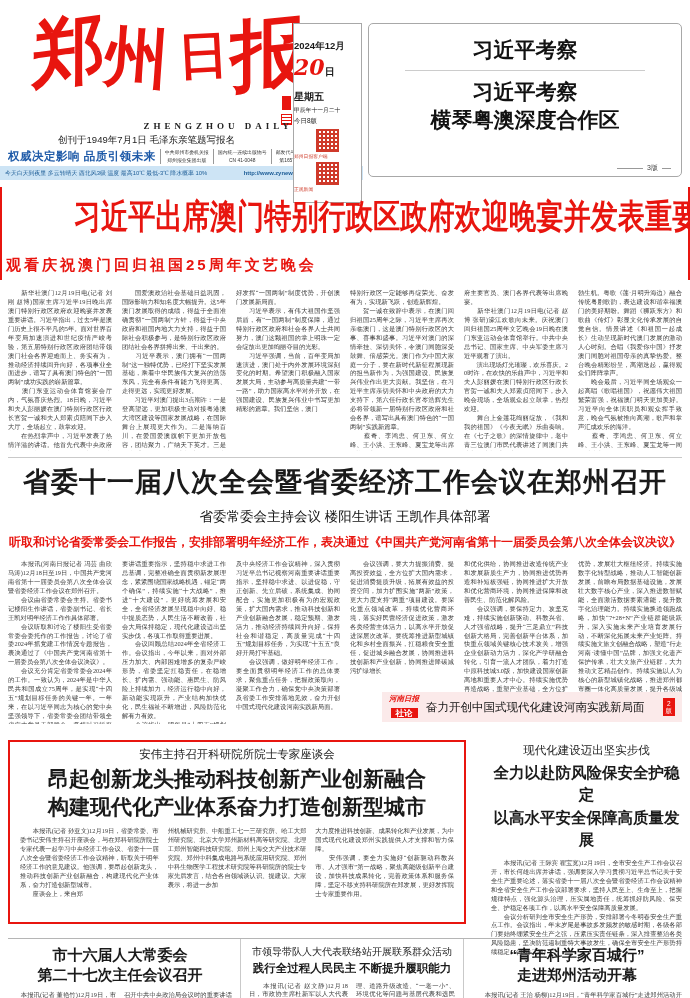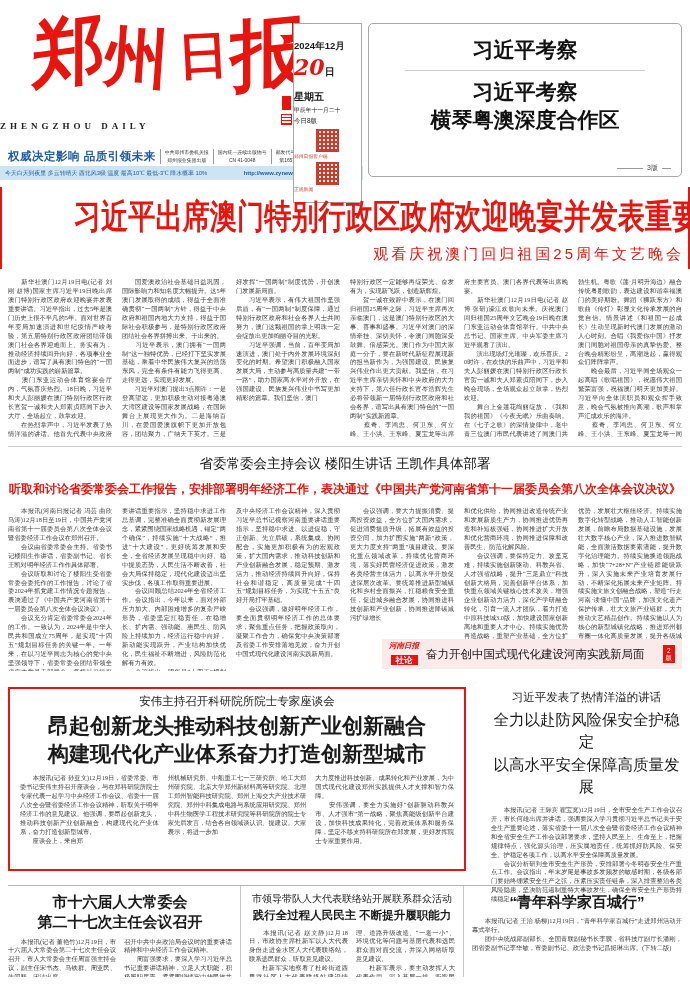--- a/index.html
+++ b/index.html
@@ -17,21 +17,21 @@
     font-size:70px; line-height:1; white-space:nowrap;
   }
   .nameplate span{ display:inline-block; }
   .np1{ transform:rotate(-8deg) skewX(-8deg) scale(1.06); }
   .np2{ transform:rotate(4deg) translateY(7px) scale(0.92); margin-left:-2px;}
   .np3{ transform:scale(0.72) translateY(6px) rotate(-3deg); margin-left:-4px;}
   .np4{ transform:rotate(-6deg) skewX(-6deg) scale(1.1) translateY(2px); margin-left:-4px;}
   .np-seal{ position:absolute; left:282px; top:96px; width:9px; height:14px; background:#e8150f; }
   .np-seal2{ position:absolute; left:281px; top:114px; width:11px; height:11px; border:1px solid #e8150f;
     background:repeating-linear-gradient(0deg,#e8150f 0 1px,transparent 1px 3px); }
-  .np-en{ position:absolute; left:0; top:121px; width:293px; text-align:left;
+  .np-en{ position:absolute; left:0; top:121px; width:293px; text-align:right;
     font-family:"Liberation Serif", serif; font-weight:bold; font-size:9px; letter-spacing:4px; color:#222; }
   .founding{ position:absolute; left:0; top:134px; width:293px; text-align:center; font-size:9.5px; color:#222; }
   .info-row{ position:absolute; left:8px; top:148px; width:285px; height:17px;
     display:flex; align-items:center; overflow:hidden; white-space:nowrap; }
   .slogan{ color:#1e5aa8; font-weight:bold; font-size:11.5px; letter-spacing:0.5px; }
   .stack{ display:inline-flex; flex-direction:column; justify-content:center;
     font-size:4.9px; line-height:1.5; color:#333; border-left:1px solid #999;
     padding-left:4px; margin-left:4px; text-align:center; }
   .weather-bar{
     position:absolute; left:0; top:166px; width:363px; height:14px; background:#cde4f5;
@@ -63,21 +63,21 @@
   .tr-item{ text-align:center; font-weight:900; font-size:21px; line-height:1.3; color:#111; }
   .tr-div{ border-top:1px solid #ccc; margin:7px 26px; }
   .tr-page{ margin-top:auto; display:flex; align-items:center; justify-content:flex-end; gap:4px;
     font-size:7px; color:#444; }
   .dash{ display:inline-block; height:1px; background:#999; }
   .dash.long{ width:26px; } .dash.short{ width:9px; }
   
   .lead-band{ margin:5px 0 0; padding:7px 4px 5px; border-left:2px solid #e8150f; border-right:2px solid #e8150f; }
   .lead-headline{ color:#e8150f; font-weight:900; font-size:34px; text-align:center;
     white-space:nowrap; transform:scaleX(0.8); transform-origin:center; }
-  .lead-deck{ color:#e8150f; text-align:right; font-size:15px; font-weight:normal; letter-spacing:3px; margin-top:5px; }
+  .lead-deck{ color:#e8150f; text-align:left; font-size:15px; font-weight:bold; letter-spacing:3px; margin-top:16px; }
   .cols{ display:flex; gap:10px; padding:0 8px; }
   .lead-cols{ margin-top:9px; height:162px; }
   .col{ flex:1; min-width:0; overflow:hidden; }
   .tiny{
     font-family:"Liberation Serif", serif; font-size:6.3px; line-height:1.42;
     text-align:justify; white-space:pre-wrap; word-break:break-all; color:#3a3a3a;
   }
   .rule{ border-top:1px solid #c9c9c9; margin:6px 8px 0; }
   
   .prov{ text-align:center; margin-top:6px; }
@@ -96,21 +96,21 @@
   .banner-title{ font-weight:400; font-size:11.5px; white-space:nowrap; color:#111; }
   .banner-page{ margin-left:auto; background:#e8150f; color:#fff; font-size:6.5px; line-height:1.15;
     padding:2px 3px; text-align:center; }
   
   .bottom{ display:flex; gap:25px; padding:8px 8px; margin-top:8px; height:200px; }
   .anwei-box{ width:458px; border:2px solid #e8150f; padding:5px 10px 4px; }
   .eyebrow{ text-align:center; font-size:11.5px; color:#222; }
   .anwei-headline{ text-align:center; font-weight:900; font-size:21px; line-height:1.32; margin-top:3px; }
   .anwei-cols{ display:flex; gap:9px; margin-top:7px; height:112px; }
   .safety{ flex:1; min-width:0; padding-top:3px; }
-  .safety-headline{ text-align:center; font-weight:400; font-size:15.5px; line-height:1.45; margin-top:4px; }
+  .safety-headline{ text-align:center; font-weight:700; font-size:15.5px; line-height:1.45; margin-top:4px; }
   .safety-body{ margin-top:7px; height:118px; overflow:hidden; }
   
   .bottom-row{ display:flex; margin:6px 8px 0; border-top:1px solid #b5b5b5; height:92px; }
   .cell{ padding:6px 8px 0; overflow:hidden; }
   .cell-1{ width:232px; padding-left:0; }
   .cell-2{ flex:1; border-left:1px solid #c9c9c9; border-right:1px solid #c9c9c9; }
   .cell-3{ width:218px; padding-right:0; }
   .cell-headline{ text-align:center; font-weight:900; font-size:15px; line-height:1.35; }
   .cell-eyebrow{ text-align:center; font-size:10px; color:#222; }
   .cell-headline.mid{ font-size:11.5px; margin-top:2px;text-align:center; }
@@ -122,20 +122,21 @@
 
 <div class="page">
 
   <header class="masthead">
     <div class="nameplate">
       <span class="np1">郑</span><span class="np2">州</span><span class="np3">日</span><span class="np4">报</span>
     </div>
     <div class="np-seal"></div>
     <div class="np-seal2"></div>
     <div class="np-en">ZHENGZHOU DAILY</div>
+    <div class="founding">创刊于1949年7月1日  毛泽东亲笔题写报名</div>
 
     <div class="info-row">
       <span class="slogan">权威决定影响  品质引领未来</span>
       <span class="stack">
         <span>中共郑州市委机关报</span>
         <span>郑州报业集团出版</span>
       </span>
       <span class="stack">
         <span>国内统一连续出版物号</span>
         <span>CN 41-0048</span>
@@ -211,20 +212,21 @@
 　　舞台上金莲花绚丽绽放，《我和我的祖国》《今夜无眠》乐曲奏响。在《七子之歌》的深情旋律中，老中青三位澳门市民代表讲述了同澳门共成长的幸福感。青春洋溢的歌舞《澳门你好》烘托出热烈的节日氛围。音乐短剧《“AI”上横琴》以澳门居民的视角展现横琴粤澳深度合作区的蓬</div>
     <div class="col tiny">勃生机。粤歌《莲·月明升海边》融合传统粤剧歌韵，表达建设和谐幸福澳门的美好期盼。舞蹈《狮跃东方》和歌曲《传灯》彰显文化传承发展的自觉自信。情景讲述《和祖国一起成长》生动呈现新时代澳门发展的激动人心时刻。合唱《我爱你中国》抒发澳门同胞对祖国母亲的真挚热爱。整台晚会精彩纷呈，高潮迭起，赢得观众们阵阵掌声。
 　　晚会最后，习近平同全场观众一起高唱《歌唱祖国》，祝愿伟大祖国繁荣富强，祝福澳门明天更加美好。习近平向全体演职员和观众挥手致意，晚会气氛被推向高潮，歌声和掌声汇成欢乐的海洋。
 　　蔡奇、李鸿忠、何卫东、何立峰、王小洪、王东峰、夏宝龙等一同观看演出。
 　　全国政协副主席何厚铧，香港特别行政区行政长官李家超，澳门特别行政区候任行政长官岑浩辉，前任行政长官崔世安，以及澳门各界代表和特邀嘉宾等观看演出。</div>
   </section>
 
   <div class="rule"></div>
 
   <section class="prov">
+    <div class="prov-headline">省委十一届八次全会暨省委经济工作会议在郑州召开</div>
     <div class="prov-deck">省委常委会主持会议  楼阳生讲话  王凯作具体部署</div>
     <div class="prov-red-deck">听取和讨论省委常委会工作报告，安排部署明年经济工作，表决通过《中国共产党河南省第十一届委员会第八次全体会议决议》</div>
     <div class="prov-cols">
       <div class="inner">
         <div class="col tiny">　　本报讯(河南日报记者 冯芸 曲欣 马涛)12月18日至19日，中国共产党河南省第十一届委员会第八次全体会议暨省委经济工作会议在郑州召开。
 　　会议由省委常委会主持。省委书记楼阳生作讲话，省委副书记、省长王凯对明年经济工作作具体部署。
 　　会议听取和讨论了楼阳生受省委常委会委托作的工作报告，讨论了省委2024年抓党建工作情况专题报告，表决通过了《中国共产党河南省第十一届委员会第八次全体会议决议》。
 　　会议充分肯定省委常委会2024年的工作。一致认为，2024年是中华人民共和国成立75周年，是实现“十四五”规划目标任务的关键一年。一年来，在以习近平同志为核心的党中央坚强领导下，省委常委会团结带领全省广大党员干部群众，坚持以习近平新时代中国特色社会主义思想为指导，全面贯彻党的二十大和二十届二中、三中全会精神，深入贯彻习近平总书记视察河南重</div>
         <div class="col tiny">要讲话重要指示，坚持稳中求进工作总基调，完整准确全面贯彻新发展理念，紧紧围绕国家战略机遇，锚定“两个确保”，持续实施“十大战略”，推进“十大建设”，更好统筹发展和安全，全省经济发展呈现稳中向好、稳中提质态势，人民生活不断改善，社会大局保持稳定，现代化建设迈出坚实步伐，各项工作取得重要进展。
 　　会议回顾总结2024年全省经济工作。会议指出，今年以来，面对外部压力加大、内部困难增多的复杂严峻形势，省委坚定扛稳责任，在稳增长、扩内需、强动能、惠民生、防风险上持续加力，经济运行稳中向好，新动能实现跃升，产业结构加快优化，民生福祉不断增进，风险防范化解有力有效。
@@ -260,21 +262,21 @@
       <div class="anwei-cols">
         <div class="col tiny">　　本报讯(记者 孙亚文)12月19日，省委常委、市委书记安伟主持召开座谈会，与在郑科研院所院士专家代表一起学习中央经济工作会议、省委十一届八次全会暨省委经济工作会议精神，听取关于明年经济工作的意见建议。他强调，要昂起创新龙头，推动科技创新产业创新融合，构建现代化产业体系，奋力打造创新型城市。
 　　座谈会上，来自郑</div>
         <div class="col tiny">州机械研究所、中船重工七一三研究所、哈工大郑州研究院、北京大学郑州新材料高等研究院、北理工郑州智能科技研究院、郑州上海交大产业技术研究院、郑州中科集成电路与系统应用研究院、郑州中科生物医学工程技术研究院等科研院所的院士专家先后发言，结合各自领域谈认识、提建议。大家表示，将进一步加</div>
         <div class="col tiny">大力度推进科技创新、成果转化和产业发展，为中国式现代化建设郑州实践提供人才支撑和智力保障。
 　　安伟强调，要全力实施好“创新驱动科教兴市、人才强市”第一战略，聚焦高能级创新平台建设，加快科技成果转化，完善政策体系和服务保障，坚定不移支持科研院所在郑发展，更好发挥院士专家重要作用。</div>
       </div>
     </div>
 
     <div class="safety">
-      <div class="eyebrow">习近平发表了热情洋溢的讲话</div>
+      <div class="eyebrow">现代化建设迈出坚实步伐</div>
       <div class="safety-headline">
         <div>全力以赴防风险保安全护稳定</div>
         <div>以高水平安全保障高质量发展</div>
       </div>
       <div class="safety-body tiny">　　本报讯(记者 王际宾 翟宝宽)12月19日，全市安全生产工作会议召开，市长何雄出席并讲话，强调要深入学习贯彻习近平总书记关于安全生产重要论述，落实省委十一届八次全会暨省委经济工作会议精神和全省安全生产工作会议部署要求，坚持人民至上、生命至上，把握规律特点，强化源头治理，压实属地责任，统筹抓好防风险、保安全、护稳定各项工作，以高水平安全保障高质量发展。
 　　会议分析研判全市安全生产形势，安排部署今冬明春安全生产重点工作。会议指出，年末岁尾是事故多发频发的敏感时期，各级各部门要始终绷紧安全生产之弦，压紧压实责任链条，深入排查整治各类风险隐患，坚决防范遏制重特大事故发生，确保全市安全生产形势持续稳定。(下转二版)</div>
     </div>
   </section>
 
   <section class="bottom-row">
@@ -298,19 +300,20 @@
         <div class="col tiny">　　本报讯(记者 赵文静)12月18日，市政协主席杜新军以人大代表身份走进金水区人大代表联络站，联系选民群众，听取意见建议。
 　　杜新军实地察看了杜岭街道西里路社区人大代表联络站建设情况，就基层社会治</div>
         <div class="col tiny">理、道路升级改造、“一老一小”、环境优化等问题与基层代表和选民群众面对面交流，并深入网格听取意见建议。
 　　杜新军表示，要主动发挥人大代表作用，深入基层一线，听取民声、反映民意，帮助解决实际问题。(下转二版)</div>
       </div>
     </div>
 
     <div class="cell cell-3">
       <div class="cell-headline">
         <div>“青年科学家百城行”</div>
+        <div>走进郑州活动开幕</div>
       </div>
       <div class="cell-body tiny">　　本报讯(记者 王治 杨柳)12月19日，“青年科学家百城行”走进郑州活动开幕式举行。
 　　团中央统战部副部长、全国青联副秘书长李骥，省科技厅副厅长潘刚，团省委副书记李华敏，市委副书记、政法委书记吕挺琳出席。(下转二版)</div>
     </div>
   </section>
 
 </div>
 
 </body></html>

